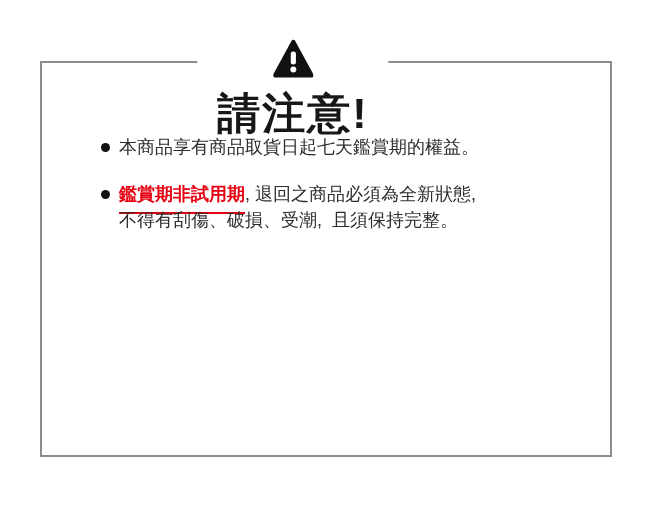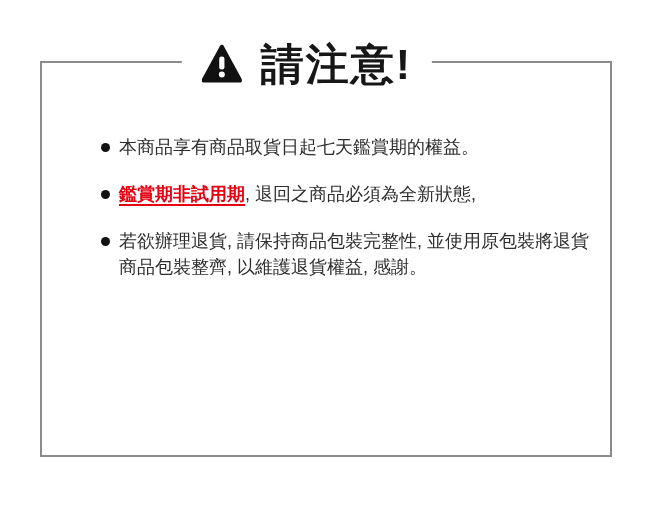--- a/index.html
+++ b/index.html
@@ -19,31 +19,32 @@
     left: 40px;
     top: 61px;
     width: 572px;
     height: 396px;
     border: 2px solid #8c8c8c;
     box-sizing: border-box;
     background: #ffffff;
   }
   .notice-header {
     position: absolute;
-    left: 307px;
+    left: 293px;
     top: 39px;
     transform: translateX(-50%);
     background: #ffffff;
     padding: 0 20px;
     height: 50px;
     display: flex;
     align-items: center;
-    gap: 19px;
+    gap: 9px;
     z-index: 2;
     white-space: nowrap;
+    flex-direction: column;
   }
   .warning-icon {
     width: 40px;
     height: 40px;
     flex: 0 0 auto;
     display: block;
   }
   .notice-title {
     font-size: 43px;
     font-weight: 900;
@@ -76,21 +77,21 @@
     border-radius: 50%;
     background: #111111;
   }
   .notice-line {
     white-space: pre;
   }
   .red-phrase {
     color: #e60012;
     font-weight: bold;
     border-bottom: 2px solid #e60012;
-    padding-bottom: 0px;
+    padding-bottom: 8px;
   }
 </style>
 </head>
 <body>
 
 <div class="notice-panel"></div>
 
 <div class="notice-header">
   <svg class="warning-icon" viewBox="0 0 100 100" aria-hidden="true">
     <path d="M50 7 L96 91 L4 91 Z" fill="#111111" stroke="#111111" stroke-width="10" stroke-linejoin="round"></path>
@@ -101,21 +102,18 @@
 </div>
 
 <div class="notice-list">
 
   <div class="notice-item">
     <div class="notice-line">本商品享有商品取貨日起七天鑑賞期的權益。</div>
   </div>
 
   <div class="notice-item">
     <div class="notice-line"><span class="red-phrase">鑑賞期非試用期</span><span>, 退回之商品必須為全新狀態,</span></div>
+    <div class="notice-line">不得有刮傷、破損、受潮,  且須保持完整。</div>
   </div>
 
 
-  <div class="notice-item">
-    <div class="notice-line">若欲辦理退貨, 請保持商品包裝完整性, 並使用原包裝將退貨</div>
-    <div class="notice-line">商品包裝整齊, 以維護退貨權益, 感謝。</div>
-  </div>
 
 </div>
 
 </body></html>

